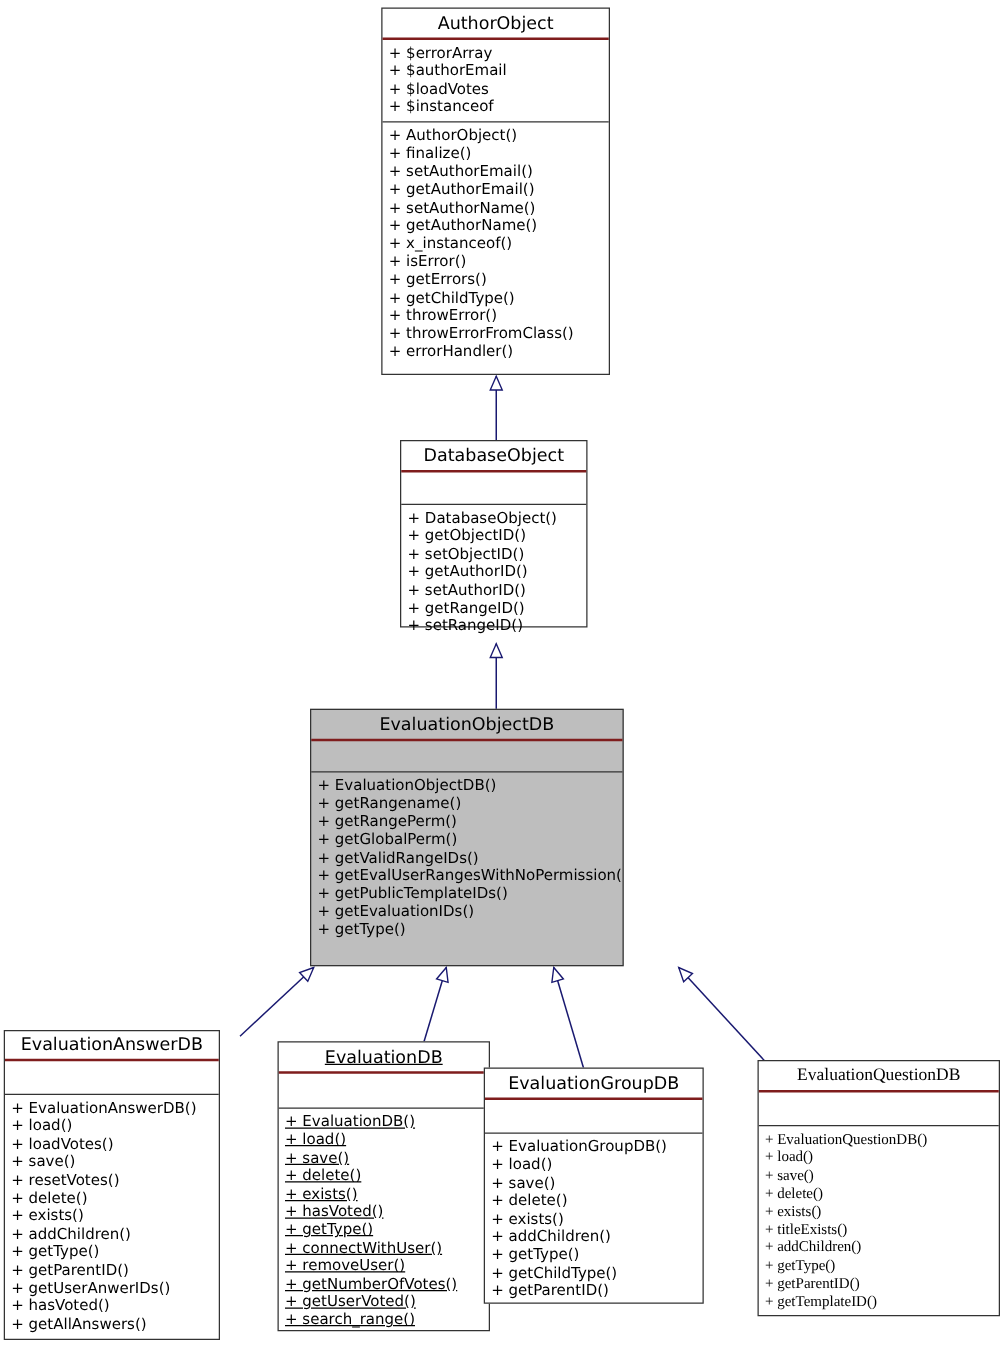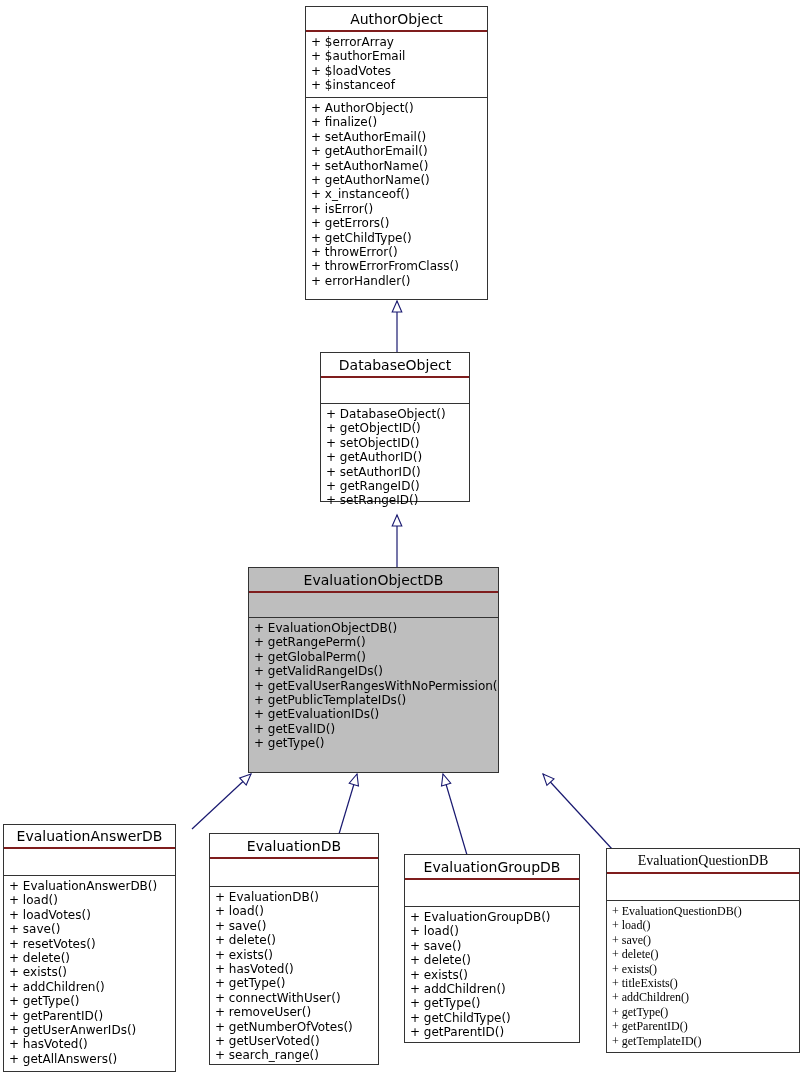--- a/index.html
+++ b/index.html
@@ -110,27 +110,27 @@
         <div class="member">+ setAuthorID()</div>
         <div class="member">+ getRangeID()</div>
         <div class="member">+ setRangeID()</div>
       </div>
     </div>
     <div class="class-box highlighted" style="left: 248px; top: 567px; width: 251px; height: 206px;">
       <div class="compartment-title" style="height: 25px;">EvaluationObjectDB</div>
       <div class="compartment compartment-attrs" style="height: 25px;"></div>
       <div class="compartment compartment-methods">
         <div class="member">+ EvaluationObjectDB()</div>
+        <div class="member">+ getRangename()</div>
         <div class="member">+ getRangePerm()</div>
         <div class="member">+ getGlobalPerm()</div>
         <div class="member">+ getValidRangeIDs()</div>
         <div class="member">+ getEvalUserRangesWithNoPermission()</div>
         <div class="member">+ getPublicTemplateIDs()</div>
         <div class="member">+ getEvaluationIDs()</div>
-        <div class="member">+ getEvalID()</div>
         <div class="member">+ getType()</div>
       </div>
     </div>
     <div class="class-box" style="left: 3px; top: 824px; width: 173px; height: 248px;">
       <div class="compartment-title" style="height: 24px;">EvaluationAnswerDB</div>
       <div class="compartment compartment-attrs" style="height: 27px;"></div>
       <div class="compartment compartment-methods">
         <div class="member">+ EvaluationAnswerDB()</div>
         <div class="member">+ load()</div>
         <div class="member">+ loadVotes()</div>
@@ -139,39 +139,39 @@
         <div class="member">+ delete()</div>
         <div class="member">+ exists()</div>
         <div class="member">+ addChildren()</div>
         <div class="member">+ getType()</div>
         <div class="member">+ getParentID()</div>
         <div class="member">+ getUserAnwerIDs()</div>
         <div class="member">+ hasVoted()</div>
         <div class="member">+ getAllAnswers()</div>
       </div>
     </div>
-    <div class="class-box" style="left: 209px; top: 833px; width: 170px; height: 232px;">
+    <div class="class-box" style="left: 222px; top: 833px; width: 170px; height: 232px; text-decoration: underline;">
       <div class="compartment-title" style="height: 25px;">EvaluationDB</div>
       <div class="compartment compartment-attrs" style="height: 28px;"></div>
       <div class="compartment compartment-methods">
         <div class="member">+ EvaluationDB()</div>
         <div class="member">+ load()</div>
         <div class="member">+ save()</div>
         <div class="member">+ delete()</div>
         <div class="member">+ exists()</div>
         <div class="member">+ hasVoted()</div>
         <div class="member">+ getType()</div>
         <div class="member">+ connectWithUser()</div>
         <div class="member">+ removeUser()</div>
         <div class="member">+ getNumberOfVotes()</div>
         <div class="member">+ getUserVoted()</div>
         <div class="member">+ search_range()</div>
       </div>
     </div>
-    <div class="class-box" style="left: 404px; top: 854px; width: 176px; height: 189px;">
+    <div class="class-box" style="left: 387px; top: 854px; width: 176px; height: 189px;">
       <div class="compartment-title" style="height: 25px;">EvaluationGroupDB</div>
       <div class="compartment compartment-attrs" style="height: 27px;"></div>
       <div class="compartment compartment-methods">
         <div class="member">+ EvaluationGroupDB()</div>
         <div class="member">+ load()</div>
         <div class="member">+ save()</div>
         <div class="member">+ delete()</div>
         <div class="member">+ exists()</div>
         <div class="member">+ addChildren()</div>
         <div class="member">+ getType()</div>

